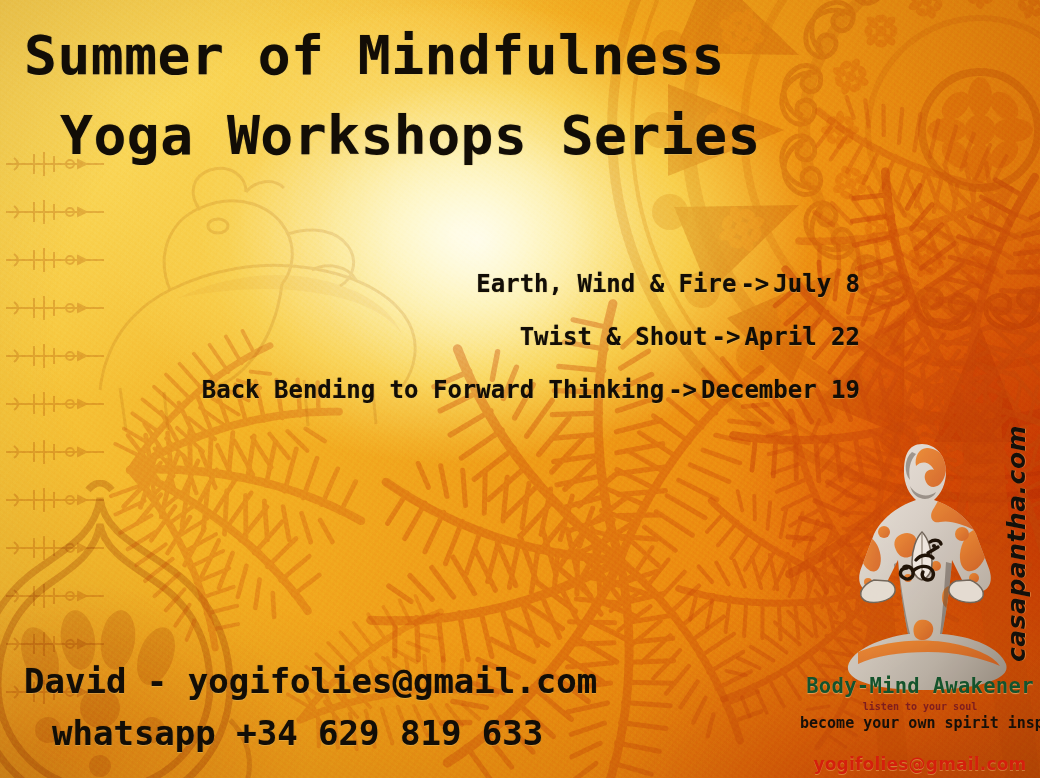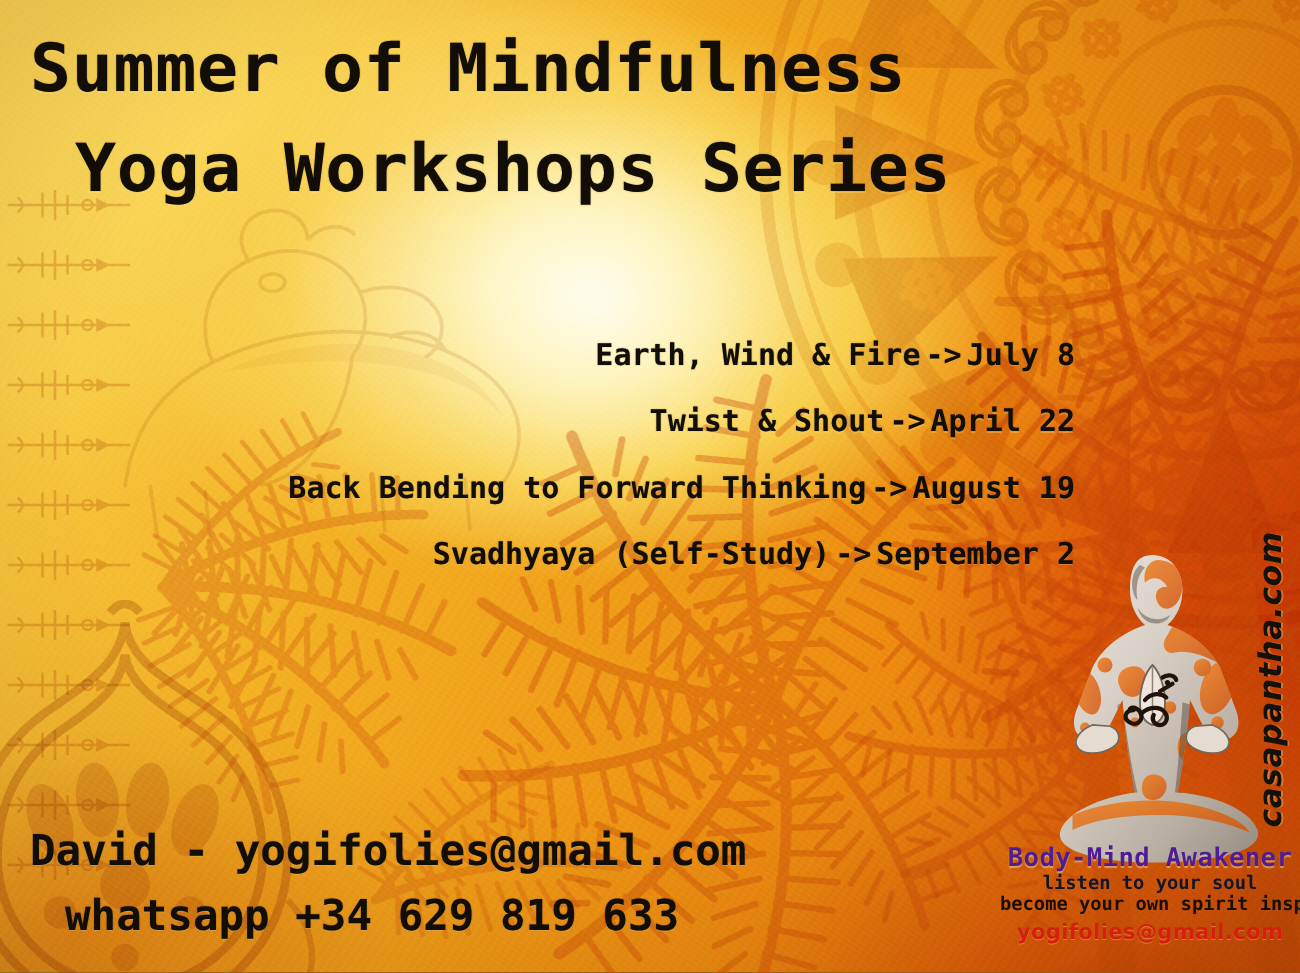--- a/index.html
+++ b/index.html
@@ -159,34 +159,34 @@
   #yogi-figure{
     position:absolute; left:24px; top:0; width:196px; height:258px;
     opacity:.97;
   }
   #yogi-figure svg{ width:100%; height:100%; display:block; }
 
   #brand-text{
     position:absolute; left:0; top:236px; width:240px; text-align:center;
   }
   #brand-title{
-    font-size:20.5px; font-weight:700; letter-spacing:.3px; color:#4c1d95;
+    font-size:20.5px; font-weight:700; letter-spacing:.3px; color:#14532d;
     white-space:nowrap; line-height:24px;
     text-shadow:0 1px 1px rgba(255,230,160,.5);
   }
   #brand-tag1{
-    font-size:15px; font-weight:700; color:#0f172a; line-height:17px;
+    font-size:10px; font-weight:700; color:#7f1d1d; line-height:17px;
     white-space:nowrap; letter-spacing:0px;
   }
   #brand-tag2{
     font-size:15px; font-weight:700; color:#161009; line-height:17px;
     white-space:nowrap; letter-spacing:0px;
   }
   #brand-email{
-    margin-top:4px;
+    margin-top:22px;
     font-family:"DejaVu Sans","Liberation Sans",sans-serif;
     font-size:17px; font-weight:700; color:#d4200c;
     white-space:nowrap; letter-spacing:.2px;
     text-shadow:0 1px 0 rgba(255,220,150,.35);
   }
   #site-url-wrap{
     position:absolute; left:1002px; top:430px;
     width:34px; height:232px;
     writing-mode:vertical-rl;
     transform:rotate(180deg);
@@ -647,24 +647,21 @@
 
 
     <div id="workshops">
       <div class="w-row ink">
         <span>Earth, Wind &amp; Fire</span><span class="w-arrow">-&gt;</span><span>July 8</span>
       </div>
       <div class="w-row ink">
         <span>Twist &amp; Shout</span><span class="w-arrow">-&gt;</span><span>April 22</span>
       </div>
       <div class="w-row ink">
-        <span>Back Bending to Forward Thinking</span><span class="w-arrow">-&gt;</span><span>August 19</span>
-      </div>
-      <div class="w-row ink">
-        <span>Svadhyaya (Self-Study)</span><span class="w-arrow">-&gt;</span><span>September 2</span>
+        <span>Back Bending to Forward Thinking</span><span class="w-arrow">-&gt;</span><span>December 19</span>
       </div>
     </div>
 
     <div id="contact">
       <div id="contact-email" class="c-row ink">David - yogifolies@gmail.com</div>
       <div id="contact-phone" class="c-row ink">whatsapp +34 629 819 633</div>
     </div>
 
     <div id="brand">
 

